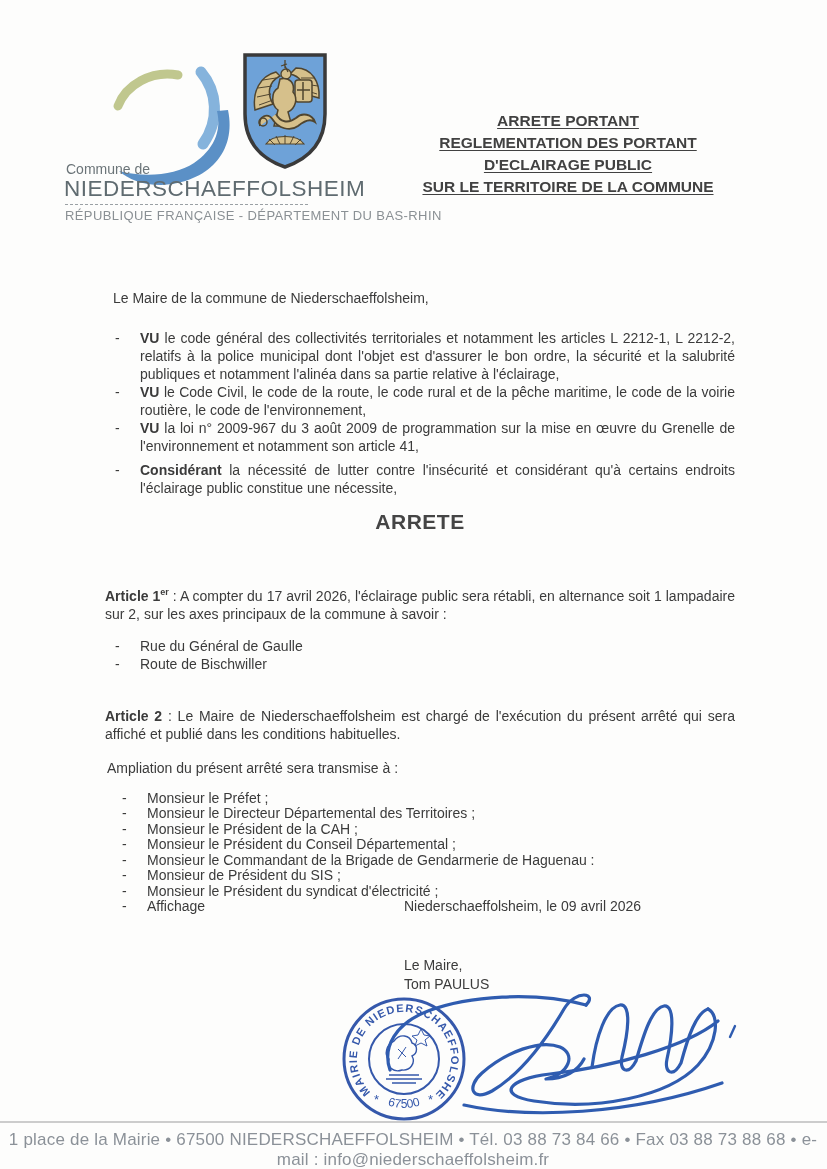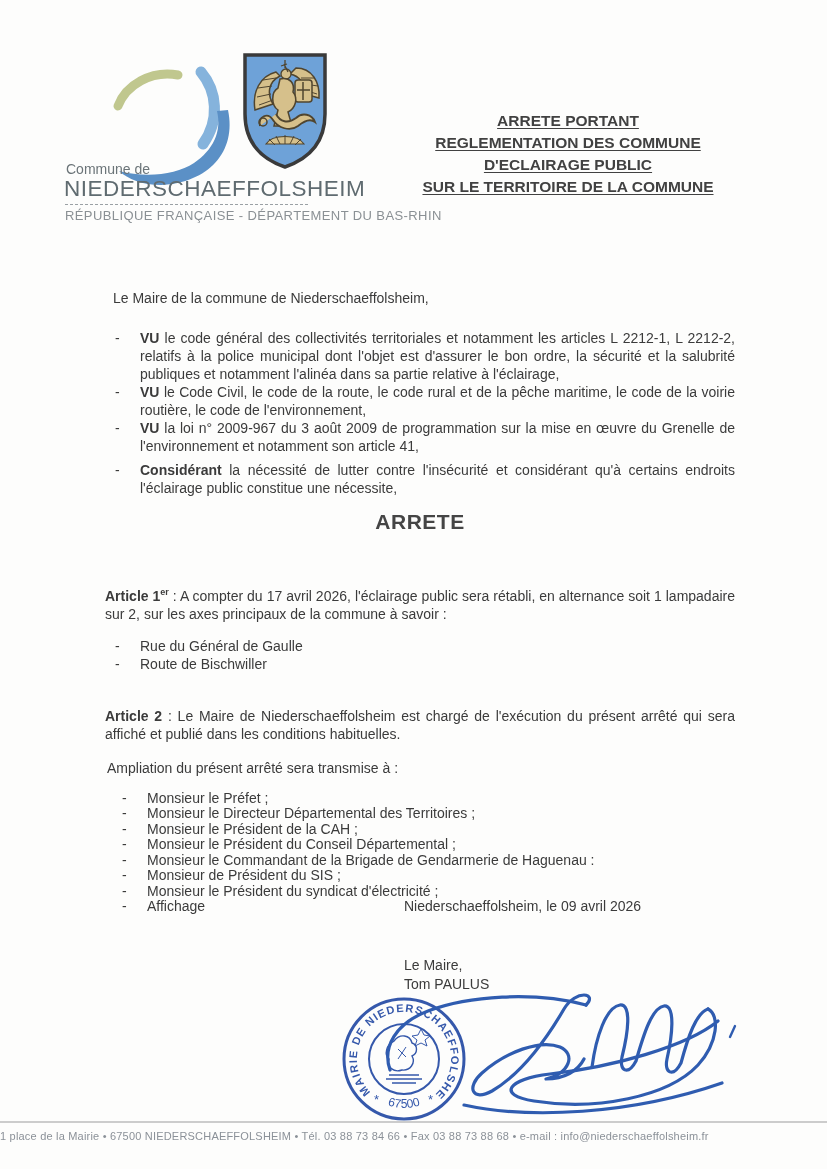--- a/index.html
+++ b/index.html
@@ -42,21 +42,21 @@
   .recipients{margin-top:2px;line-height:15.5px;}
   .recipients .marker{margin-left:17px;}
   .recipients .txt{text-align:left;}
   
   .dateline{position:absolute;left:404px;top:898px;font-size:14px;}
   .sig-block{position:absolute;left:404px;top:956px;font-size:14px;line-height:19px;}
   .stamp{position:absolute;left:336px;top:991px;}
   .signature{position:absolute;left:368px;top:975px;}
   
   .footer-rule{position:absolute;left:0;right:0;top:1121px;border-top:2px solid #cccccc;}
-  .footer-text{position:absolute;left:0;right:1px;top:1130px;text-align:left;font-size:11px;color:#8b9198;letter-spacing:0.2px;}
+  .footer-text{position:absolute;left:0;right:1px;top:1130px;text-align:center;font-size:17px;color:#8b9198;letter-spacing:0.2px;}
 </style>
 </head>
 <body>
 
 <div class="page">
 
   <div class="logo-group">
     <svg class="swoosh" width="135" height="125" viewBox="0 0 135 125">
       <path d="M14,46 C22,25 47,10 74,15" fill="none" stroke="#c0c78e" stroke-width="9" stroke-linecap="round"></path>
       <path d="M97,12 C113,31 116,60 99,84" fill="none" stroke="#85b3dc" stroke-width="11" stroke-linecap="round"></path>
@@ -84,21 +84,21 @@
       <path d="M26,94 C32,84 58,84 64,94 Z" fill="#d6c08b" stroke="#50452f" stroke-width="1.2"></path>
       <path d="M45,85 V94 M36,86 L40,94 M54,86 L50,94 M29,89 L35,95 M61,89 L55,95" stroke="#50452f" stroke-width="1"></path>
     </svg>
     <div class="commune-de">Commune de</div>
     <div class="commune-name">NIEDERSCHAEFFOLSHEIM</div>
     <div class="republique">RÉPUBLIQUE FRANÇAISE - DÉPARTEMENT DU BAS-RHIN</div>
   </div>
 
   <div class="doc-title">
     <div>ARRETE PORTANT</div>
-    <div>REGLEMENTATION DES COMMUNE</div>
+    <div>REGLEMENTATION DES PORTANT</div>
     <div>D'ECLAIRAGE PUBLIC</div>
     <div>SUR LE TERRITOIRE DE LA COMMUNE</div>
   </div>
 
   <div class="body-flow">
 
     <p class="p-open">Le Maire de la commune de Niederschaeffolsheim,</p>
 
     <div class="list">
       <div class="li">

